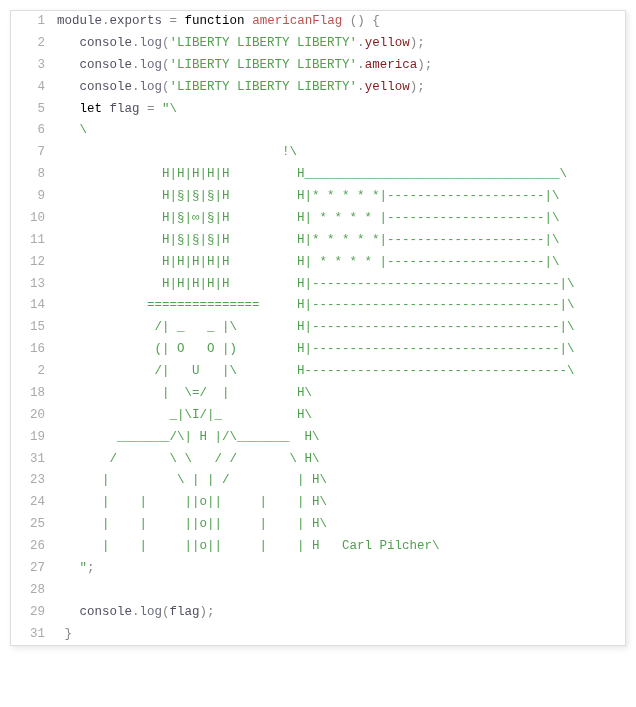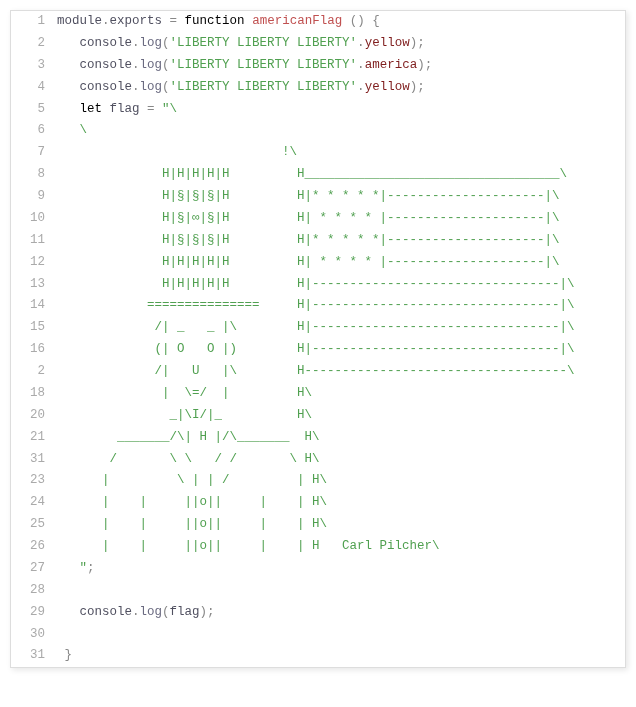--- a/index.html
+++ b/index.html
@@ -60,25 +60,24 @@
       <div class="line"><span class="gutter">10</span><span class="code"><span class="tok-str">              H|§|∞|§|H         H| * * * * |---------------------|\</span></span></div>
       <div class="line"><span class="gutter">11</span><span class="code"><span class="tok-str">              H|§|§|§|H         H|* * * * *|---------------------|\</span></span></div>
       <div class="line"><span class="gutter">12</span><span class="code"><span class="tok-str">              H|H|H|H|H         H| * * * * |---------------------|\</span></span></div>
       <div class="line"><span class="gutter">13</span><span class="code"><span class="tok-str">              H|H|H|H|H         H|---------------------------------|\</span></span></div>
       <div class="line"><span class="gutter">14</span><span class="code"><span class="tok-str">            ===============     H|---------------------------------|\</span></span></div>
       <div class="line"><span class="gutter">15</span><span class="code"><span class="tok-str">             /| _   _ |\        H|---------------------------------|\</span></span></div>
       <div class="line"><span class="gutter">16</span><span class="code"><span class="tok-str">             (| O   O |)        H|---------------------------------|\</span></span></div>
       <div class="line"><span class="gutter">2</span><span class="code"><span class="tok-str">             /|   U   |\        H-----------------------------------\</span></span></div>
       <div class="line"><span class="gutter">18</span><span class="code"><span class="tok-str">              |  \=/  |         H\</span></span></div>
       <div class="line"><span class="gutter">20</span><span class="code"><span class="tok-str">               _|\I/|_          H\</span></span></div>
-      <div class="line"><span class="gutter">21</span><span class="code"><span class="tok-str">        _______/\| H |/\_______  H\</span></span></div>
+      <div class="line"><span class="gutter">19</span><span class="code"><span class="tok-str">        _______/\| H |/\_______  H\</span></span></div>
       <div class="line"><span class="gutter">31</span><span class="code"><span class="tok-str">       /       \ \   / /       \ H\</span></span></div>
       <div class="line"><span class="gutter">23</span><span class="code"><span class="tok-str">      |         \ | | /         | H\</span></span></div>
       <div class="line"><span class="gutter">24</span><span class="code"><span class="tok-str">      |    |     ||o||     |    | H\</span></span></div>
       <div class="line"><span class="gutter">25</span><span class="code"><span class="tok-str">      |    |     ||o||     |    | H\</span></span></div>
       <div class="line"><span class="gutter">26</span><span class="code"><span class="tok-str">      |    |     ||o||     |    | H   Carl Pilcher\</span></span></div>
       <div class="line"><span class="gutter">27</span><span class="code"><span>   </span><span class="tok-str">"</span><span class="tok-punc">;</span></span></div>
       <div class="line"><span class="gutter">28</span><span class="code"><span> </span></span></div>
       <div class="line"><span class="gutter">29</span><span class="code"><span>   </span><span class="tok-id">console</span><span class="tok-op">.</span><span class="tok-call">log</span><span class="tok-punc">(</span><span class="tok-id">flag</span><span class="tok-punc">);</span></span></div>
-      <div class="line"><span class="gutter">30</span><span class="code"><span> </span></span></div>
       <div class="line"><span class="gutter">31</span><span class="code"><span> </span><span class="tok-punc">}</span></span></div>
     </div>
 </div>
 
 </body></html>

